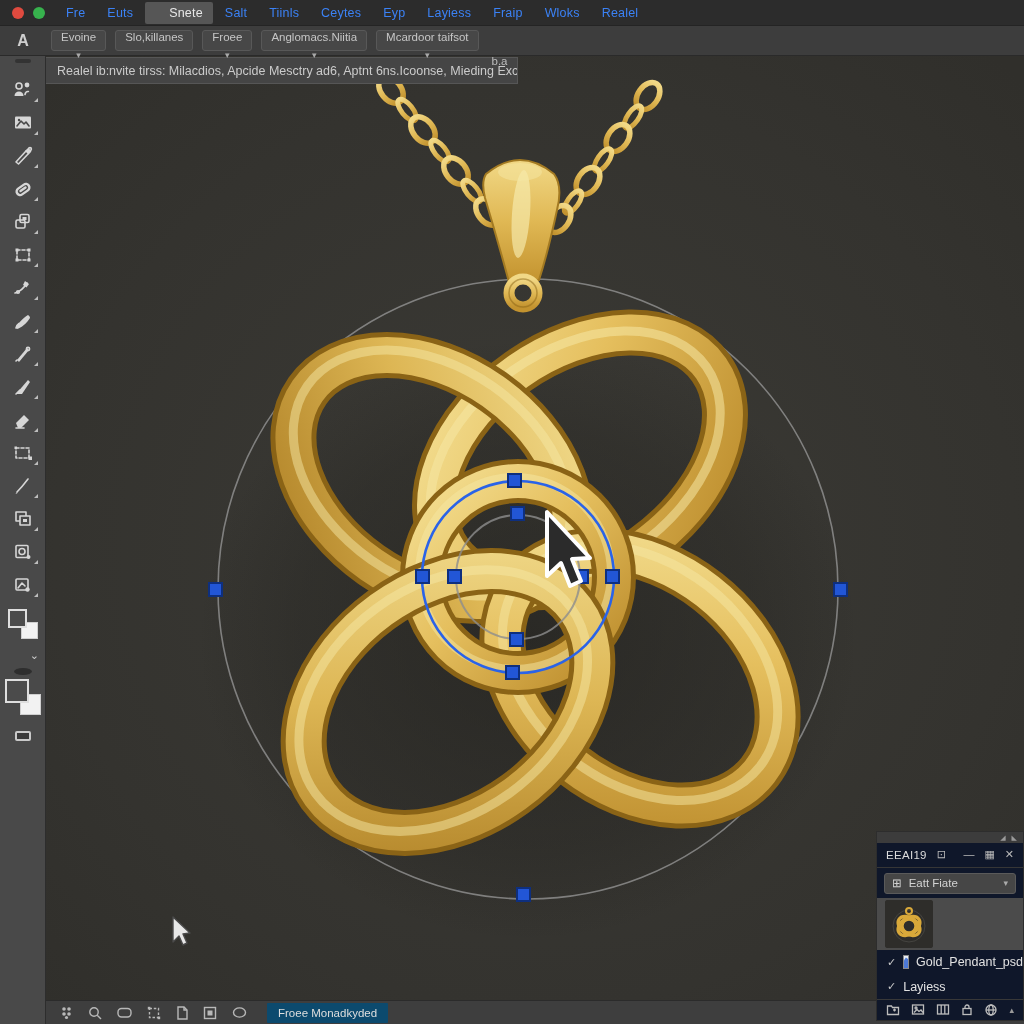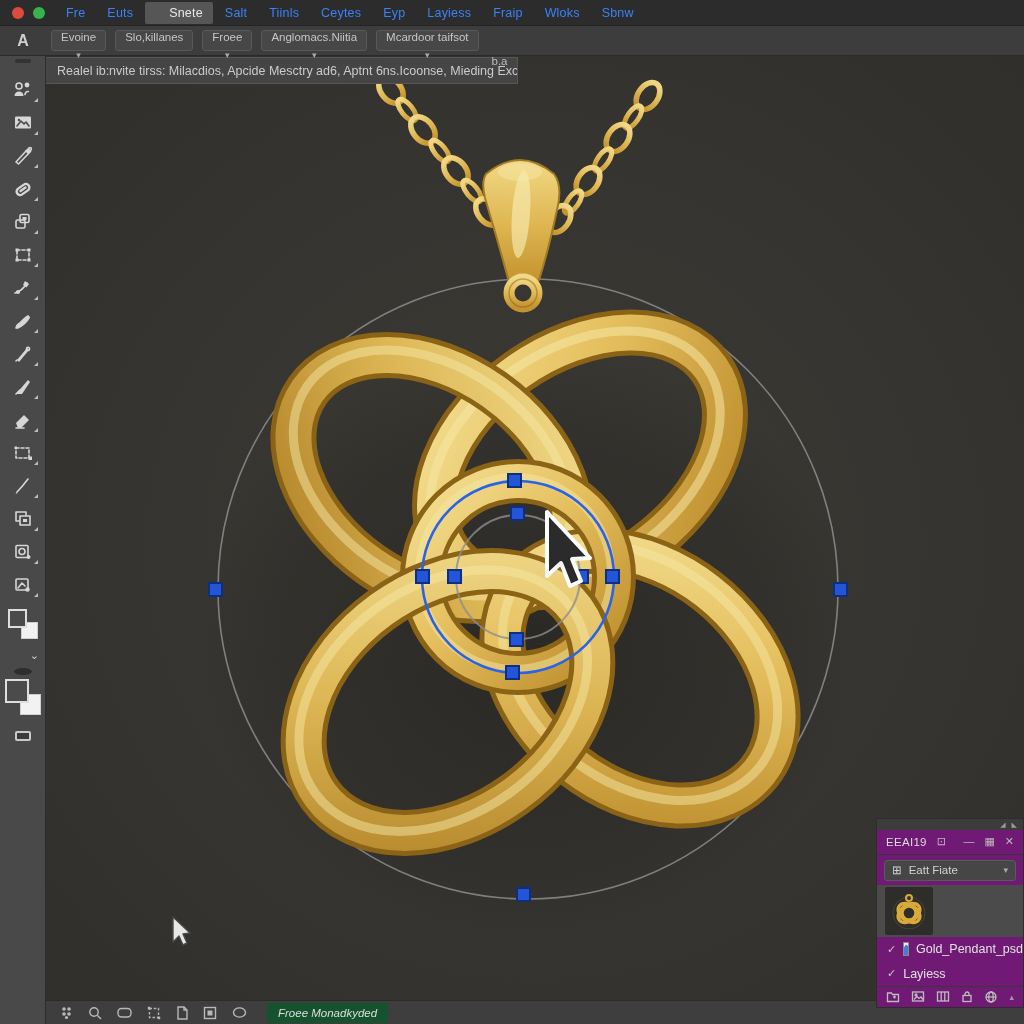--- a/index.html
+++ b/index.html
@@ -83,27 +83,27 @@
   
   .statusbar {
     position:absolute; left:46px; right:0; bottom:0; height:24px;
     background:#3e3e3e; border-top:1px solid #2b2b2b; z-index:30;
     display:flex; align-items:center; gap:13px; padding-left:13px;
   }
   .sb-icon { display:flex; align-items:center; }
   .sb-icon svg { stroke:#b8b8b8; fill:none; stroke-width:1.4; }
   .sb-btn {
     height:20px; display:flex; align-items:center; padding:0 11px;
-    background:#14532d; color:#dedede; font-size:11.5px; border-radius:1px;
-    margin-left:6px; white-space:nowrap;font-style:italic;
+    background:#0c4a6e; color:#dedede; font-size:11.5px; border-radius:1px;
+    margin-left:6px; white-space:nowrap;
   }
   
   .panel {
-    position:absolute; right:0; bottom:16px; width:148px; height:190px;
-    background:#701a75; border:1px solid #2d2d2d; z-index:40;
+    position:absolute; right:0; bottom:3px; width:148px; height:190px;
+    background:#0f172a; border:1px solid #2d2d2d; z-index:40;
     display:flex; flex-direction:column;
   }
   .panel-topstrip {
     height:11px; display:flex; justify-content:flex-end; align-items:center;
     gap:6px; padding-right:6px; background:#3c3c3c;
   }
   .panel-topstrip span { font-size:7px; color:#9a9a9a; line-height:1; }
   .panel-header {
     height:26px; display:flex; align-items:center; gap:10px; padding:0 9px;
     border-bottom:1px solid #363636;
@@ -147,21 +147,21 @@
     <span class="menu-item">Fre</span>
     <span class="menu-item">Euts</span>
     <span class="menu-item active">Snete</span>
     <span class="menu-item">Salt</span>
     <span class="menu-item">Tiinls</span>
     <span class="menu-item">Ceytes</span>
     <span class="menu-item">Eyp</span>
     <span class="menu-item">Layiess</span>
     <span class="menu-item">Fraip</span>
     <span class="menu-item">Wloks</span>
-    <span class="menu-item">Sbnw</span>
+    <span class="menu-item">Realel</span>
   </div>
 
   <div class="optionsbar">
     <span class="tool-badge">A</span>
     <div class="opt-control">
       <span>Evoine</span>
       <span class="opt-chev">▾</span>
     </div>
     <div class="opt-control">
       <span>Slo,killanes</span>

